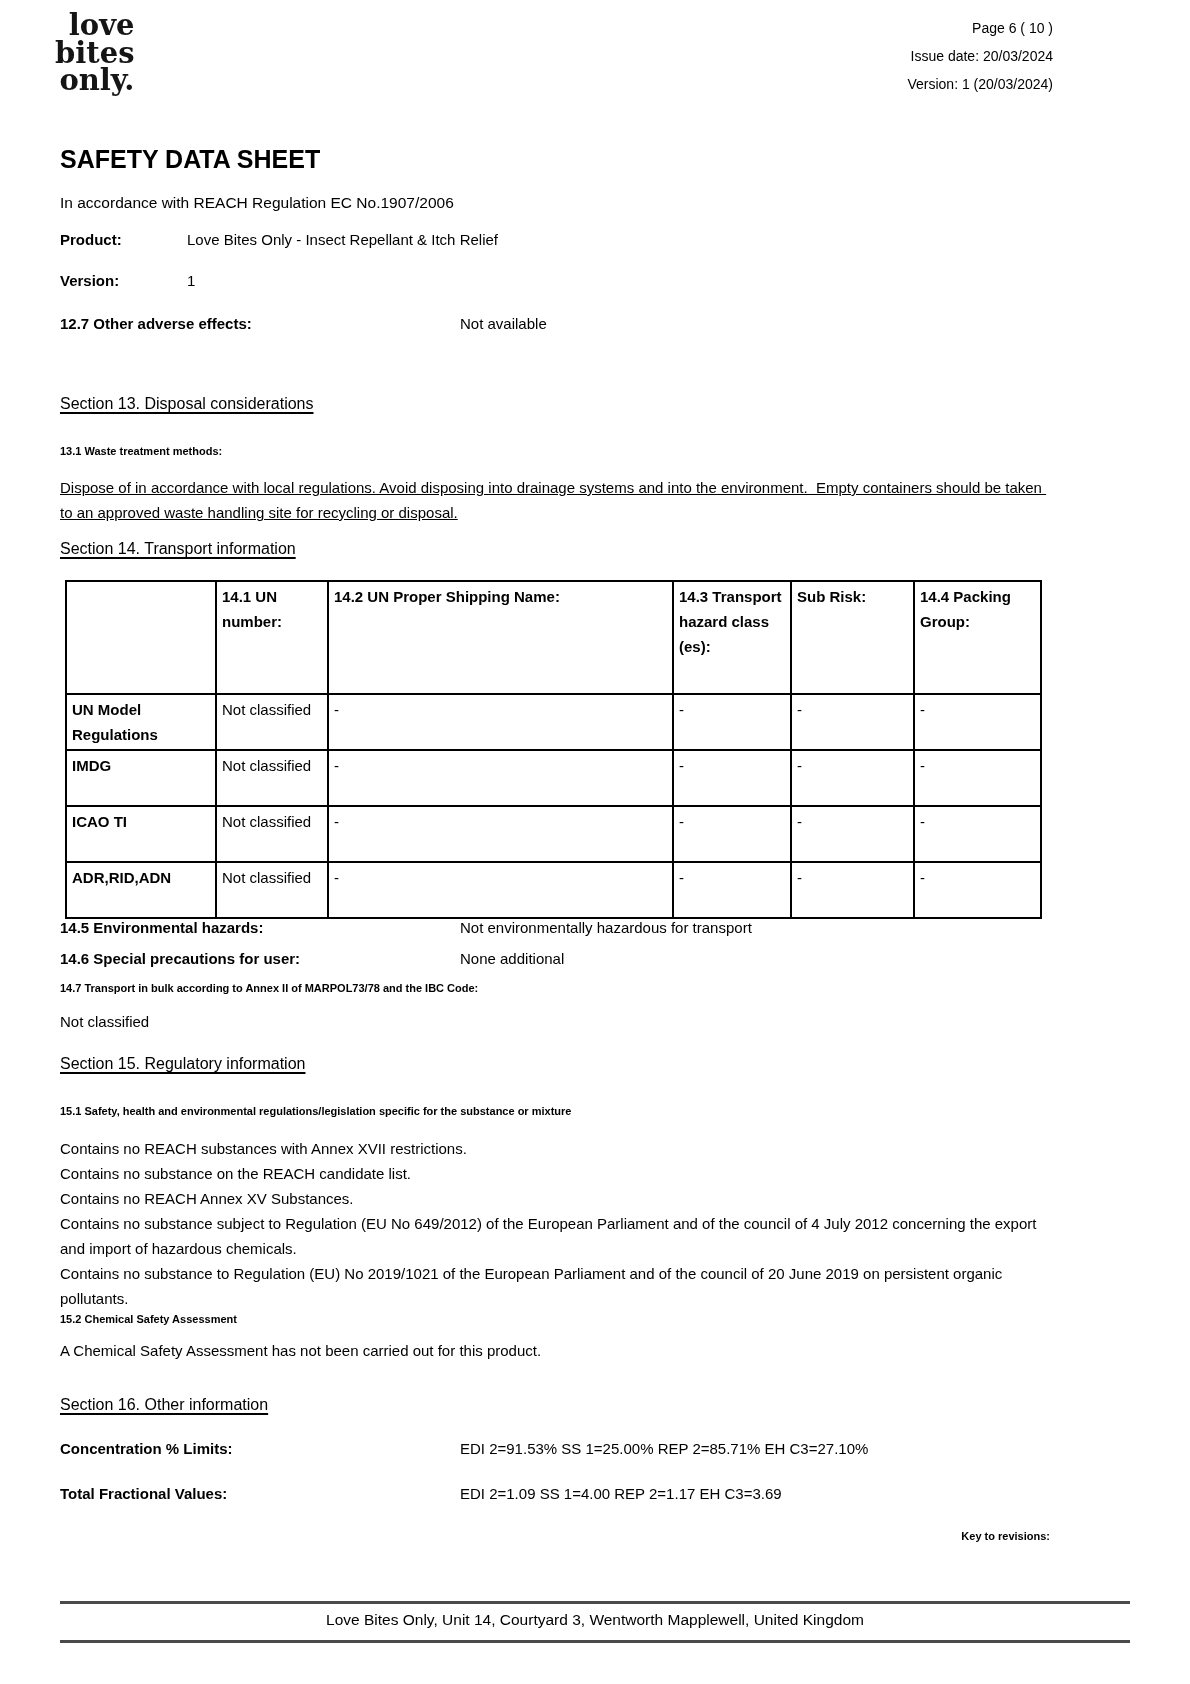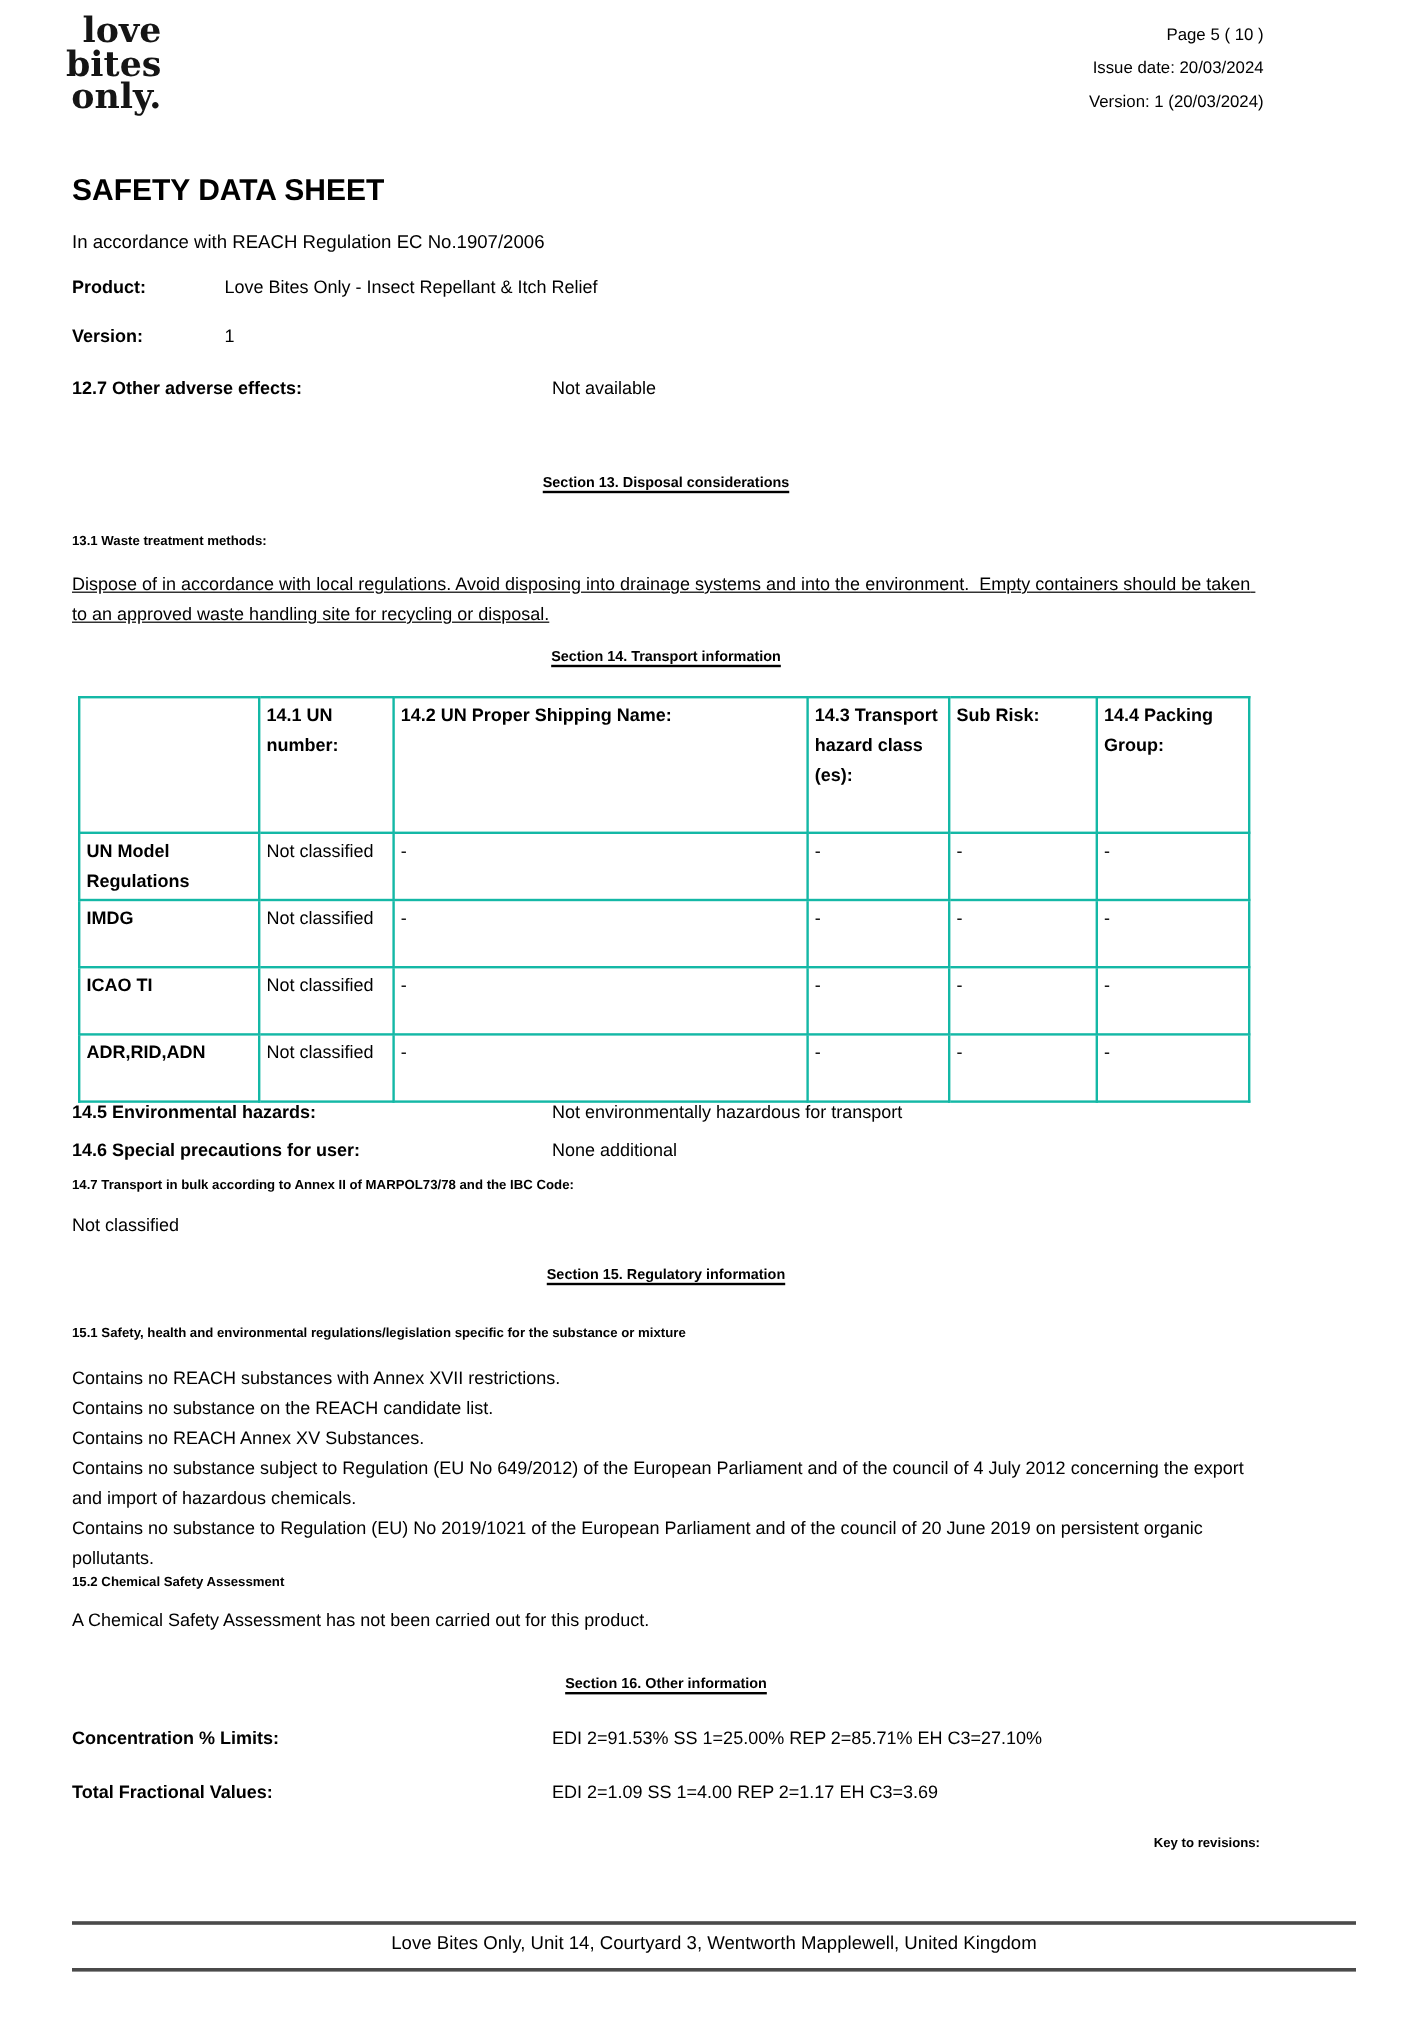--- a/index.html
+++ b/index.html
@@ -25,35 +25,35 @@
     position:absolute;top:14px;right:137px;
     text-align:right;font-size:14px;line-height:28px;color:#000;
   }
   .doc-title{font-size:25px;font-weight:bold;}
   .subtitle{font-size:15.5px;}
   .kv{display:flex;}
   .kv .k{font-weight:bold;flex:0 0 auto;}
   .kv.narrow .k{width:127px;}
   .kv.wide .k{width:400px;}
   .sec-head{
-    font-size:12px;font-weight:bold;text-align:center;
+    font-size:16px;font-weight:normal;
     text-decoration:underline;
     text-decoration-thickness:2px;
     text-underline-offset:3px;
   }
   .sub-head{font-size:11px;font-weight:bold;}
   .para{line-height:25px;white-space:pre-wrap;}
   .stmts{line-height:25px;}
   
   table.transport{
     position:absolute;top:580px;left:65px;
     width:975px;border-collapse:collapse;table-layout:fixed;
   }
   table.transport th, table.transport td{
-    border:2px solid #14b8a6;
+    border:2px solid #000000;
     vertical-align:top;text-align:left;
     padding:2px 5px;line-height:25px;font-size:15px;
     overflow:hidden;
   }
   table.transport th{font-weight:bold;height:107px;}
   table.transport td{height:50px;font-weight:normal;}
   table.transport td.row-label{font-weight:bold;}
   
   .footer-line{position:absolute;left:60px;width:1070px;height:3px;background:#4a4a4a;}
   .footer-text{position:absolute;left:60px;width:1070px;text-align:center;font-size:15.5px;}
@@ -63,21 +63,21 @@
 
 <div class="page">
 
   <div class="logo">
     <div>love</div>
     <div>bites</div>
     <div>only.</div>
   </div>
 
   <div class="meta">
-    <div>Page  5  ( 10 )</div>
+    <div>Page  6  ( 10 )</div>
     <div>Issue date: 20/03/2024</div>
     <div>Version: 1 (20/03/2024)</div>
   </div>
 
   <div class="abs center doc-title" style="top:145px;">SAFETY DATA SHEET</div>
   <div class="abs center subtitle" style="top:194px;">In accordance with REACH Regulation EC No.1907/2006</div>
 
   <div class="abs kv narrow" style="top:231px;">
     <span class="k">Product:</span>
     <span>Love Bites Only - Insect Repellant &amp; Itch Relief</span>

